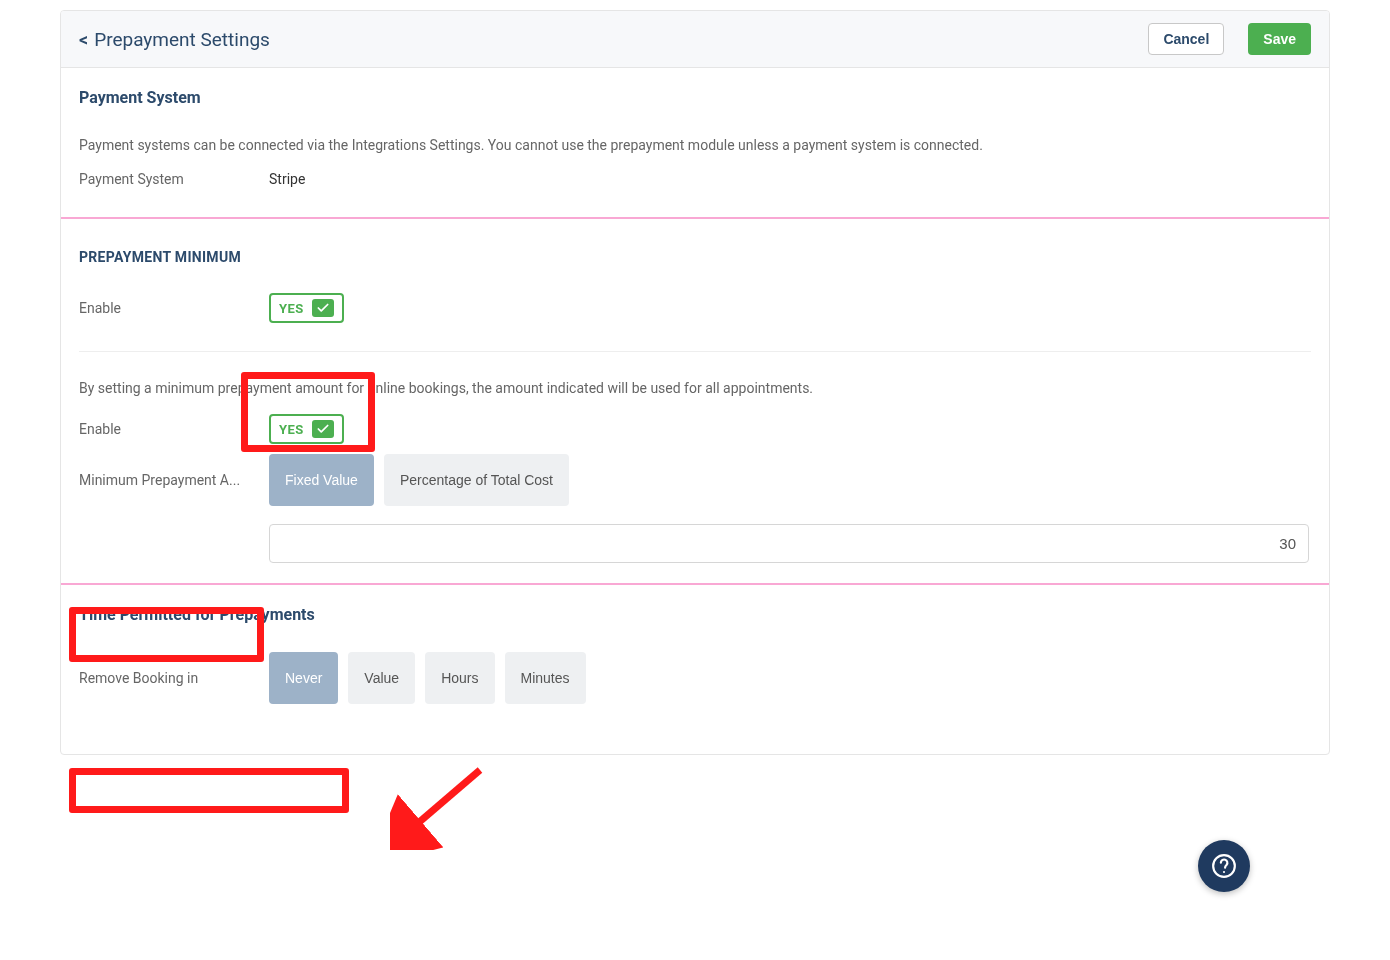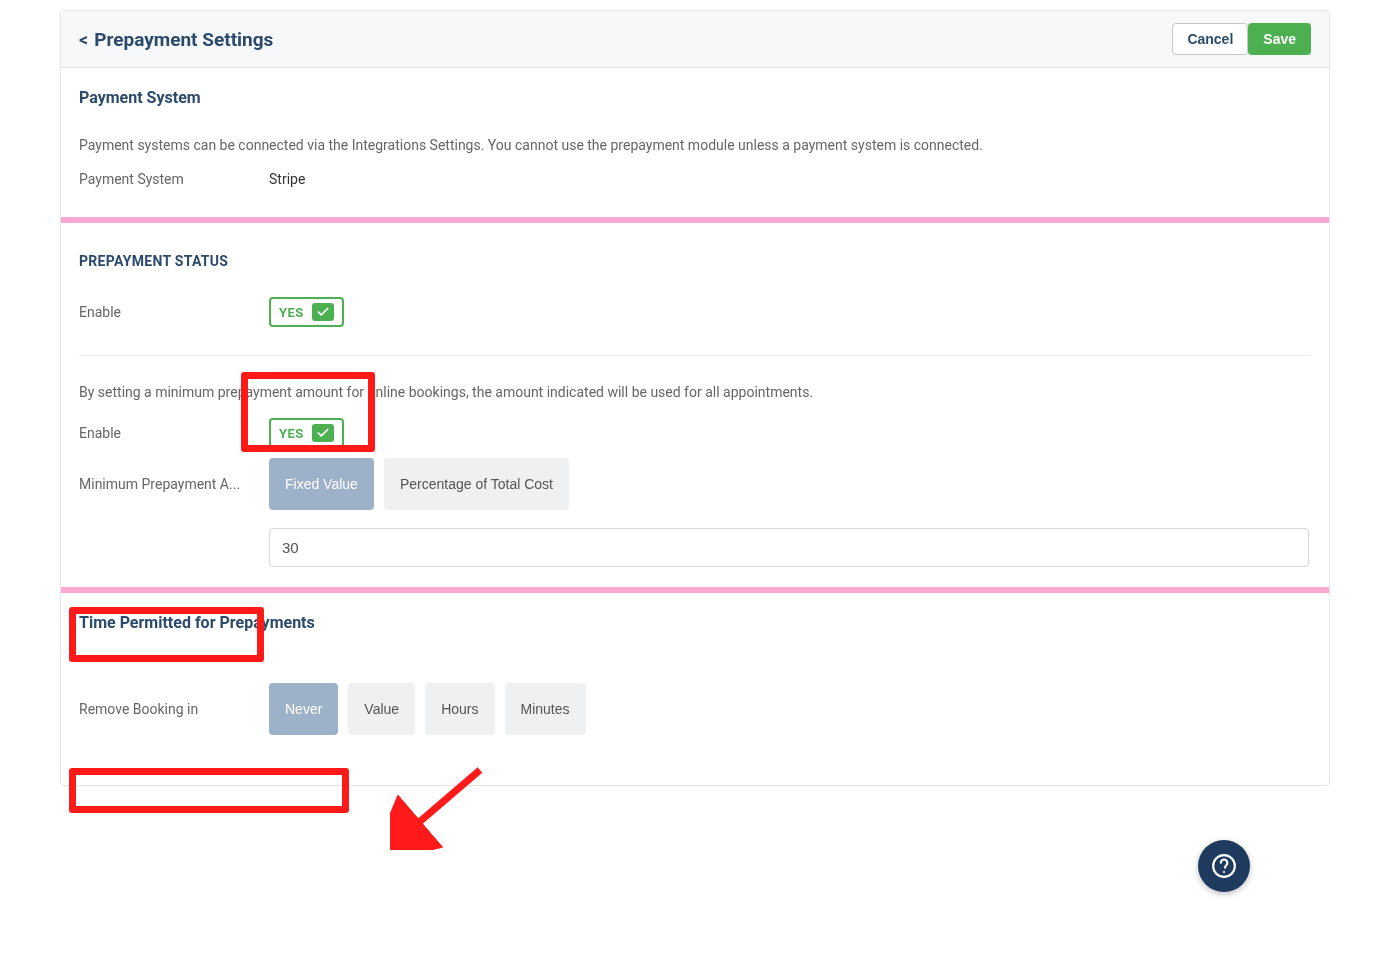--- a/index.html
+++ b/index.html
@@ -32,26 +32,26 @@
   }
   .back-chevron {
     color: #2c4a6b;
     font-size: 18px;
     font-weight: 600;
     cursor: pointer;
   }
   .page-title {
     color: #2c4a6b;
     font-size: 19px;
-    font-weight: 700;
+    font-weight: 400;
   }
   .header-right {
     margin-left: auto;
     display: flex;
-    gap: 0;
+    gap: 24px;
   }
   .btn {
     border-radius: 4px;
     font-size: 14px;
     font-weight: 600;
     padding: 7px 14px;
     cursor: pointer;
     border: 1px solid transparent;
   }
   .btn-cancel {
@@ -59,21 +59,21 @@
     border: 1px solid #c8c8c8;
     color: #2c4a6b;
   }
   .btn-save {
     background: #4caf50;
     color: #fff;
   }
 
   .section {
     padding: 20px 18px 20px 18px;
-    border-bottom: 6px solid #f9a8d4;
+    border-bottom: 2px solid #f9a8d4;
   }
   .section:last-child { border-bottom: none; padding-bottom: 40px;}
   .section-title {
     color: #2c4a6b;
     font-size: 16px;
     font-weight: 700;
     margin-bottom: 30px;
   }
   .section-desc {
     color: #666;
@@ -163,20 +163,21 @@
   .amount-input {
     display: block;
     margin-top: 18px;
     margin-left: 190px;
     width: calc(100% - 190px - 2px);
     border: 1px solid #d6d6d6;
     border-radius: 4px;
     padding: 10px 12px;
     font-size: 15px;
     color: #555;
+    text-align: right;
   }
 
   .red-highlight {
     position: absolute;
     border: 7px solid #ff1a1a;
     border-radius: 3px;
     pointer-events: none;
   }
 
   
@@ -226,21 +227,21 @@
       <div class="section-title">Payment System</div>
       <div class="section-desc">Payment systems can be connected via the Integrations Settings. You cannot use the prepayment module unless a payment system is connected.</div>
       <div class="kv-row">
         <div class="kv-label">Payment System</div>
         <div class="kv-value">Stripe</div>
       </div>
     </div>
 
     <div class="section">
 
-      <div class="sub-heading">PREPAYMENT STATUS</div>
+      <div class="sub-heading">PREPAYMENT MINIMUM</div>
       <div class="kv-row" style="margin-bottom:0;">
         <div class="kv-label">Enable</div>
         <div>
           <div class="yes-toggle">
             <span class="yes-text">YES</span>
             <span class="check-box">
               <svg viewBox="0 0 24 24" fill="none" stroke="#fff" stroke-width="3" stroke-linecap="round" stroke-linejoin="round">
                   <polyline points="20 6 9 17 4 12"></polyline>
                 </svg>
             </span>
@@ -271,21 +272,21 @@
         <div class="segmented">
           <button class="seg-btn active">Fixed Value</button>
           <button class="seg-btn">Percentage of Total Cost</button>
         </div>
       </div>
 
       <input class="amount-input" type="text" value="30" style="">
     </div>
 
     <div class="section">
-      <div class="section-title" style="margin-bottom:51px;">Time Permitted for Prepayments</div>
+      <div class="section-title" style="margin-bottom:28px;">Time Permitted for Prepayments</div>
       <div class="kv-row">
         <div class="kv-label">Remove Booking in</div>
         <div class="segmented">
           <button class="seg-btn active">Never</button>
           <button class="seg-btn">Value</button>
           <button class="seg-btn">Hours</button>
           <button class="seg-btn">Minutes</button>
         </div>
       </div>
     </div>

